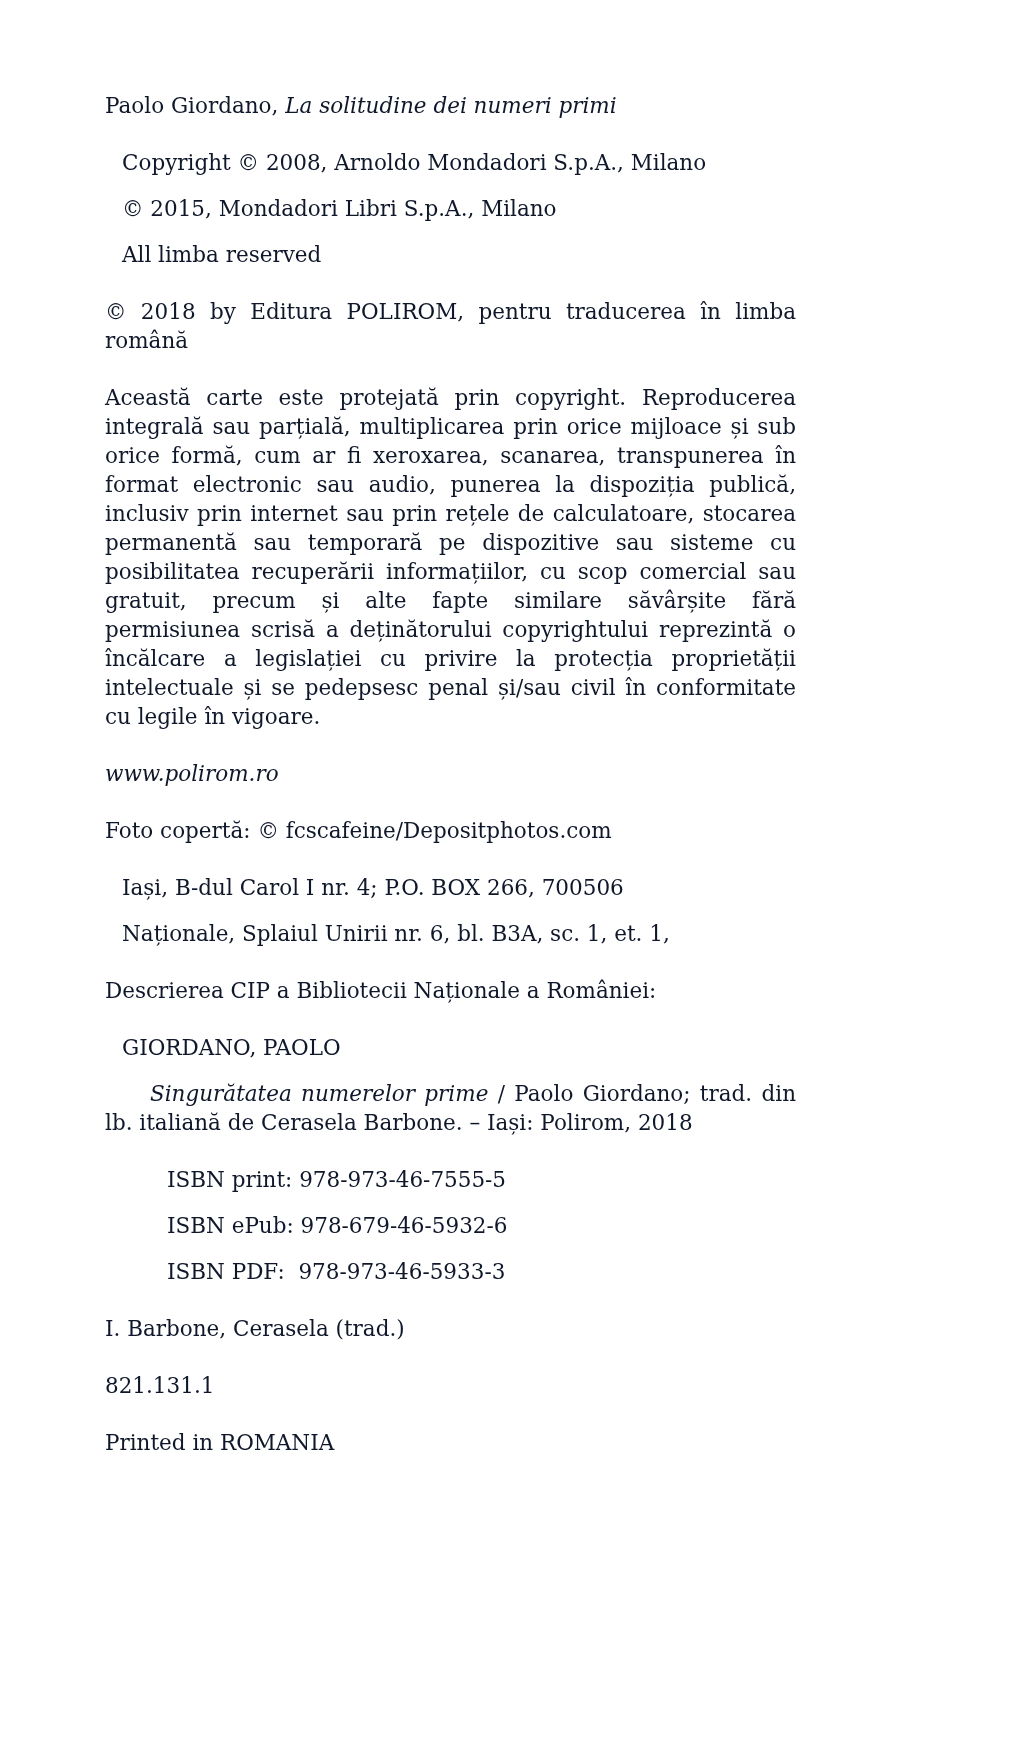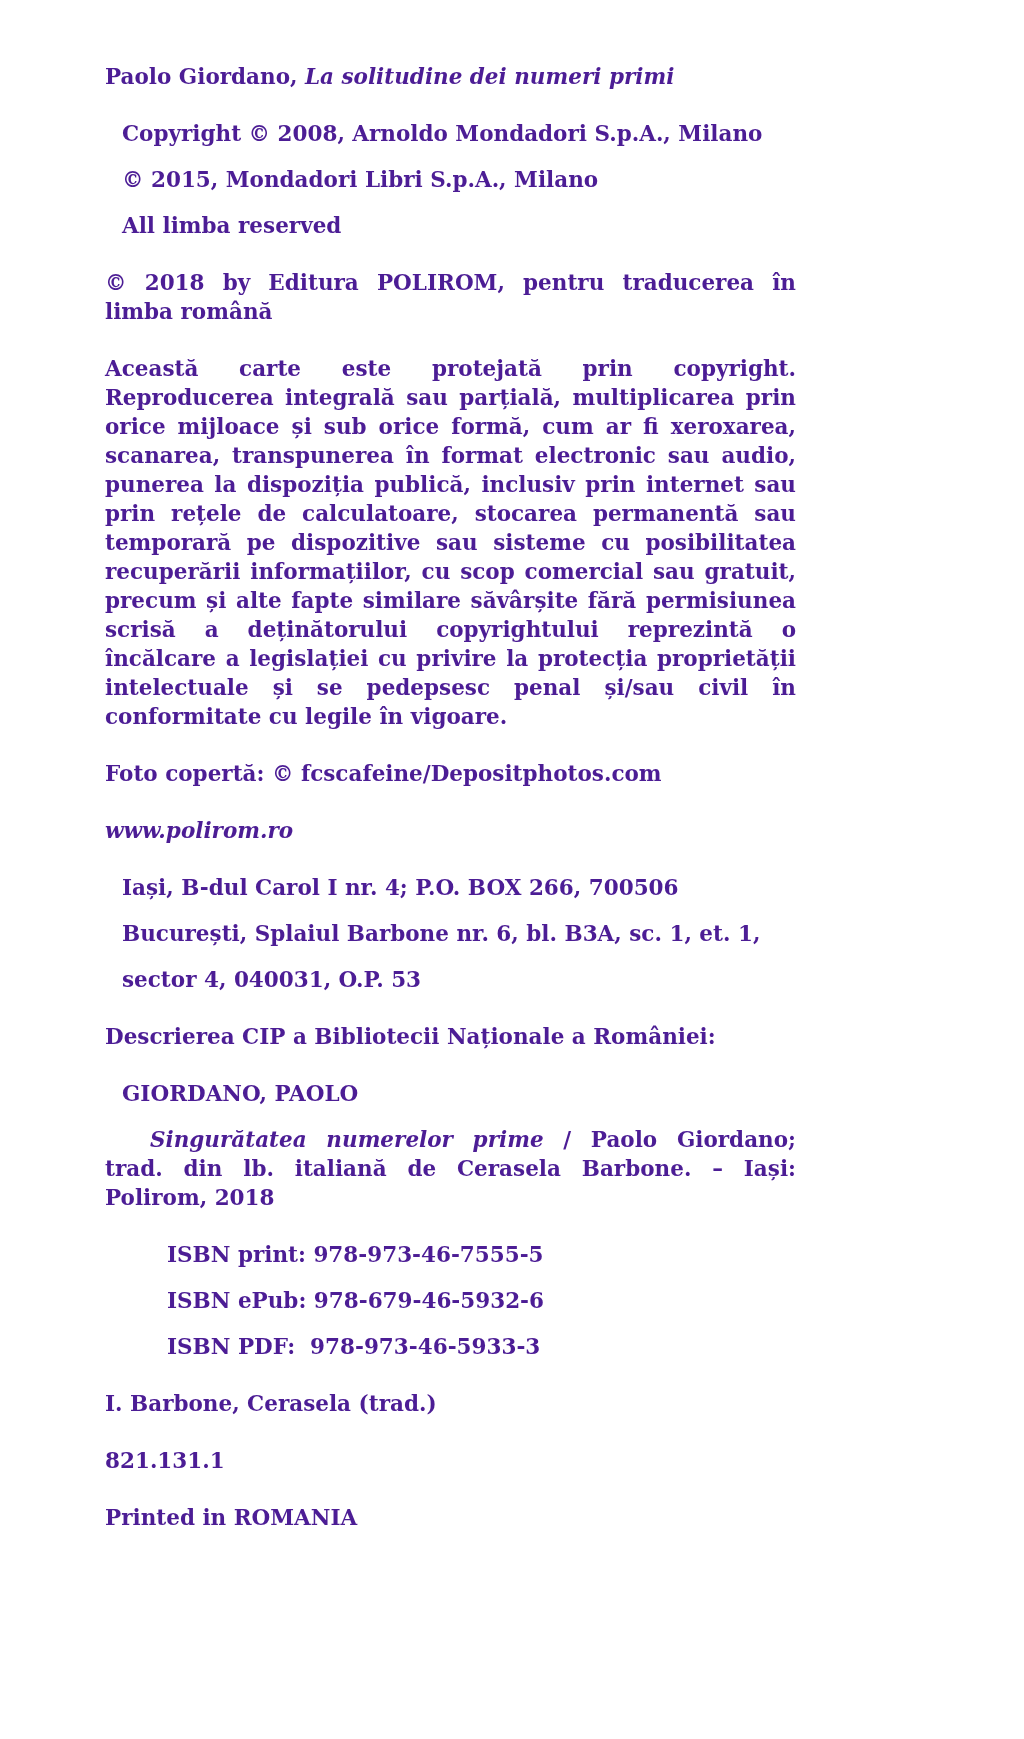--- a/index.html
+++ b/index.html
@@ -5,27 +5,26 @@
   html, body {
     margin: 0;
     padding: 0;
     background: #ffffff;
   }
   .page {
     position: relative;
     width: 1024px;
     height: 1739px;
     background: #ffffff;
-    color: #4c1d95;
+    color: #0f172a;
     font-family: "DejaVu Serif", "Liberation Serif", serif;
     font-size: 21.5px;
     line-height: 29px;
     box-sizing: border-box;
-    padding: 62px 228px 0 105px;
-    font-weight: bold;
+    padding: 91px 228px 0 105px;
   }
   .block { margin: 0 0 28px 0; }
   .line { margin: 17px; }
   .justify { text-align: justify; }
   .italic { font-style: italic; }
   .indent-first { text-indent: 45px; }
   .indented { padding-left: 45px; }
   .pre { white-space: pre-wrap; }
   p { margin: 0; }
 </style>
@@ -41,28 +40,27 @@
   <div class="block">
     <p class="line">Copyright © 2008, Arnoldo Mondadori S.p.A., Milano</p>
     <p class="line">© 2015, Mondadori Libri S.p.A., Milano</p>
     <p class="line">All limba reserved</p>
   </div>
 
   <p class="block justify">© 2018 by Editura POLIROM, pentru traducerea în limba română</p>
 
   <p class="block justify">Această carte este protejată prin copyright. Reproducerea integrală sau parțială, multiplicarea prin orice mijloace și sub orice formă, cum ar fi xeroxarea, scanarea, transpunerea în format electronic sau audio, punerea la dispoziția publică, inclusiv prin internet sau prin rețele de calculatoare, stocarea permanentă sau temporară pe dispozitive sau sisteme cu posibilitatea recuperării informațiilor, cu scop comercial sau gratuit, precum și alte fapte similare săvârșite fără permisiunea scrisă a deținătorului copyrightului reprezintă o încălcare a legislației cu privire la protecția proprietății intelectuale și se pedepsesc penal și/sau civil în conformitate cu legile în vigoare.</p>
 
+  <p class="block italic">www.polirom.ro</p>
+
   <p class="block">Foto copertă: © fcscafeine/Depositphotos.com</p>
-
-  <p class="block italic">www.polirom.ro</p>
 
   <div class="block">
     <p class="line">Iași, B-dul Carol I nr. 4; P.O. BOX 266, 700506</p>
-    <p class="line">București, Splaiul Barbone nr. 6, bl. B3A, sc. 1, et. 1,</p>
-    <p class="line">sector 4, 040031, O.P. 53</p>
+    <p class="line">Naționale, Splaiul Unirii nr. 6, bl. B3A, sc. 1, et. 1,</p>
   </div>
 
   <p class="block">Descrierea CIP a Bibliotecii Naționale a României:</p>
 
   <p class="line">GIORDANO, PAOLO</p>
   <p class="block justify indent-first">
     <span class="italic">Singurătatea numerelor prime</span><span> / Paolo Giordano; trad. din lb. italiană de Cerasela Barbone. – Iași: Polirom, 2018</span>
   </p>
 
   <div class="block indented">

